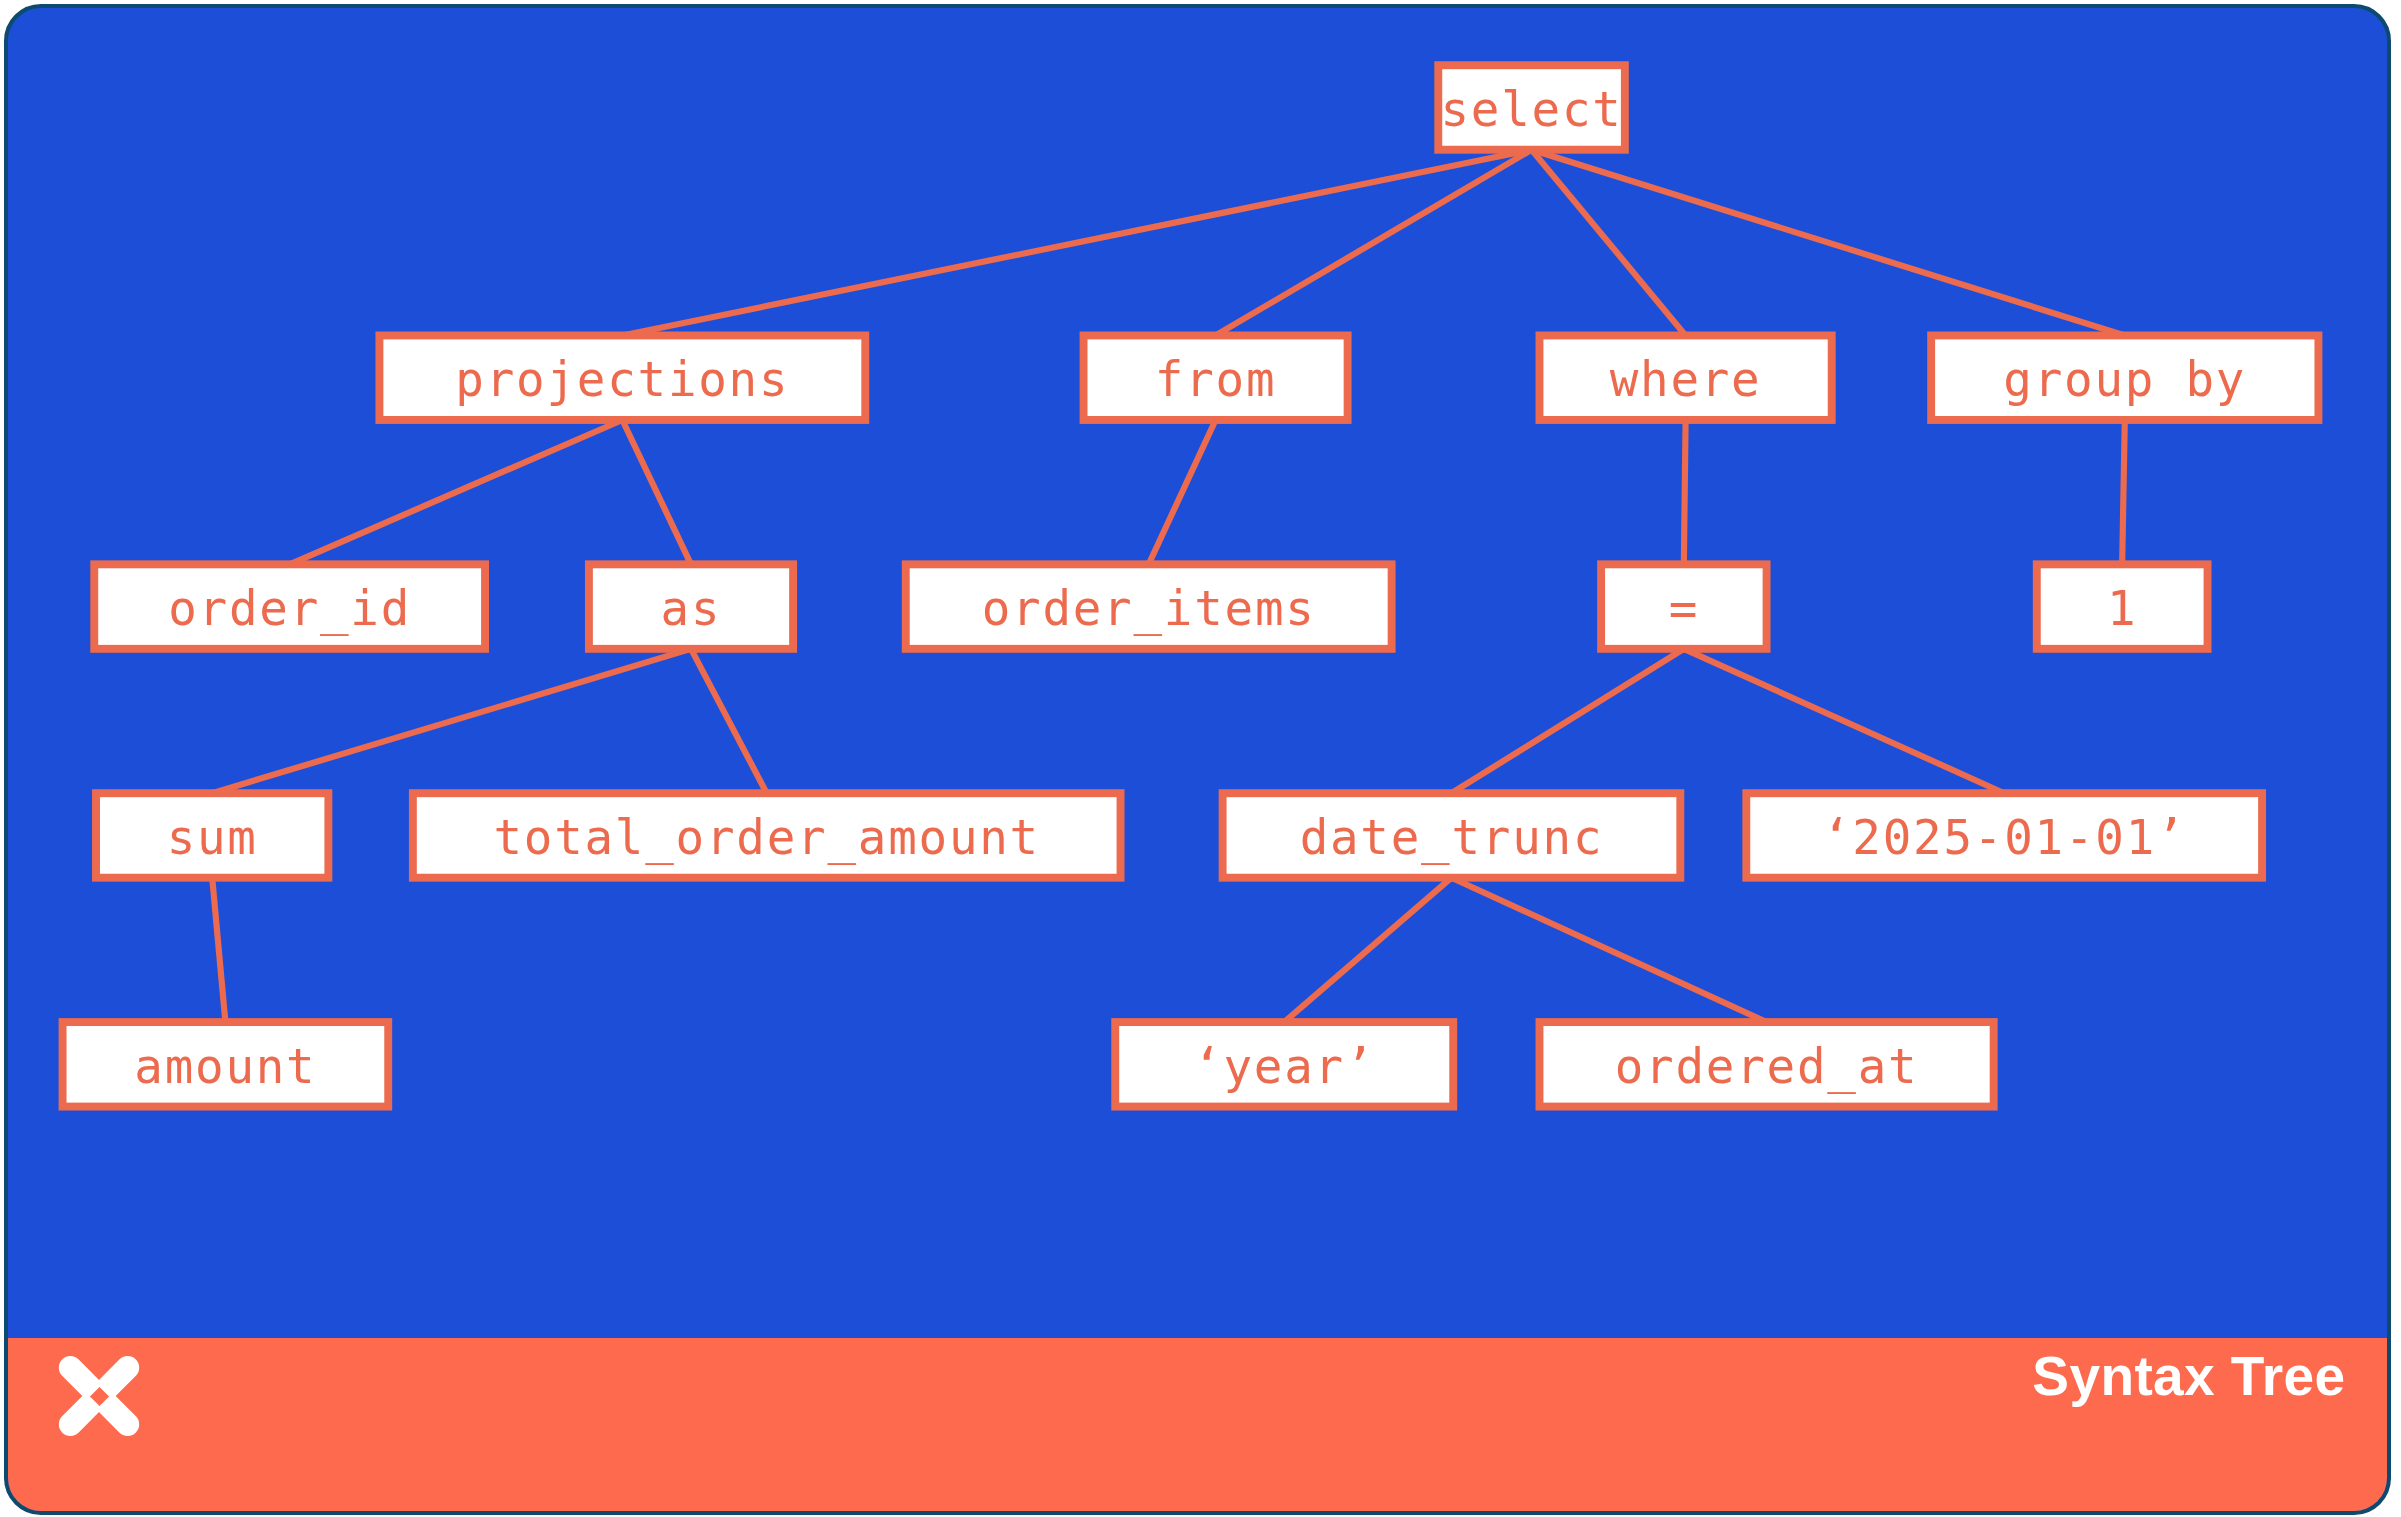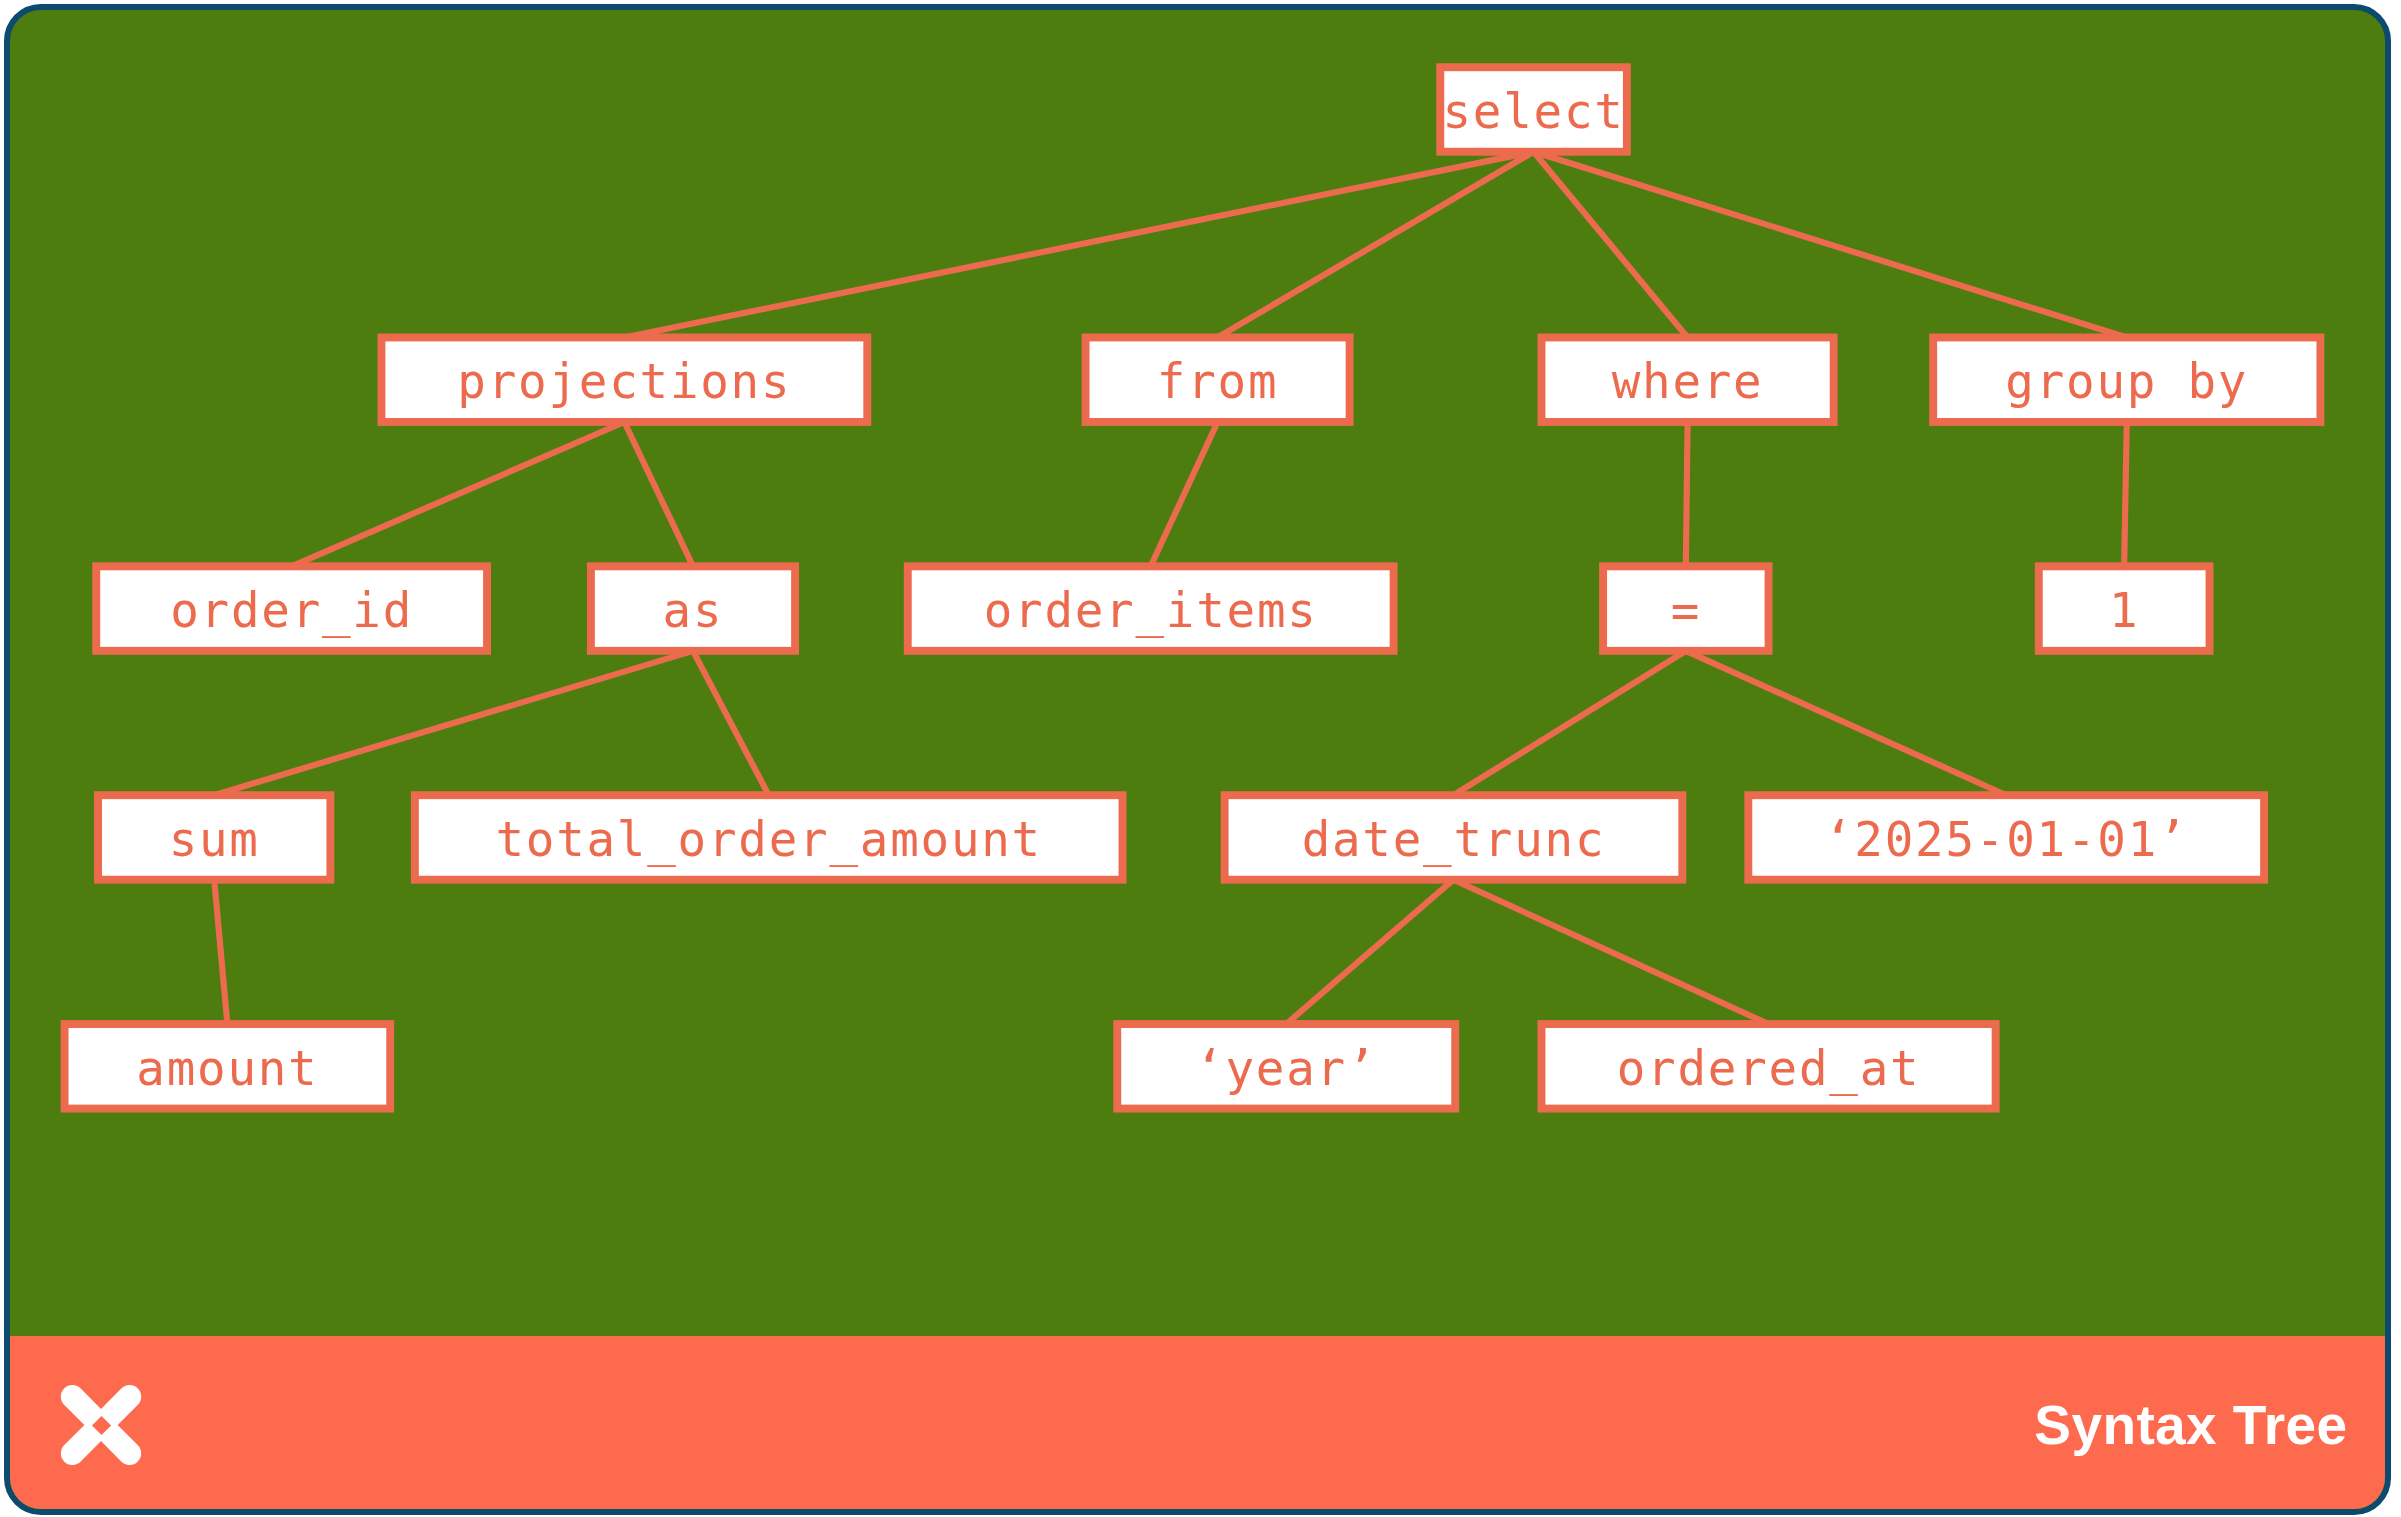--- a/index.html
+++ b/index.html
@@ -14,22 +14,22 @@
     overflow: hidden;
     font-family: "DejaVu Sans Mono", monospace;
   }
   #board {
     position: absolute;
     left: 3.5px;
     top: 3.5px;
     width: 2387px;
     height: 1511px;
     box-sizing: border-box;
-    background: #4d7c0f;
-    border: 6px solid #0c4a6e;
+    background: #1d4ed8;
+    border: 4px solid #0c4a6e;
     border-radius: 37px;
     overflow: hidden;
   }
   #tree-svg {
     position: absolute;
     left: 0;
     top: 0;
     width: 2387px;
     height: 1338px;
     display: block;
@@ -53,21 +53,21 @@
     dominant-baseline: central;
   }
   #footer {
     position: absolute;
     left: 0;
     bottom: 0;
     width: 2387px;
     height: 173px;
     background: #FD6A4D;
     display: flex;
-    align-items: center;
+    align-items: flex-start;
     justify-content: space-between;
     box-sizing: border-box;
     padding: 6px 49px 0 39px;
   }
   #brand-logo { width: 104px; height: 104px; display: block; }
   #footer-title {
     color: #FFFFFF;
     font-family: "Liberation Sans", sans-serif;
     font-size: 55px;
     font-weight: bold;

